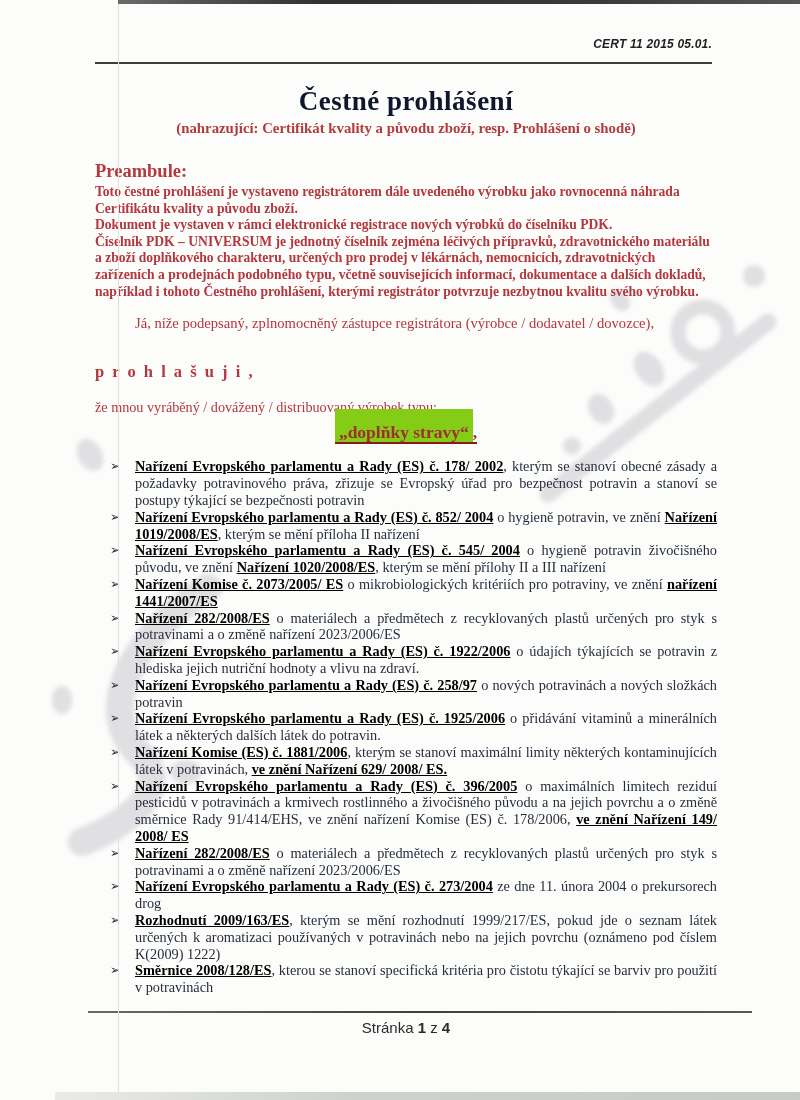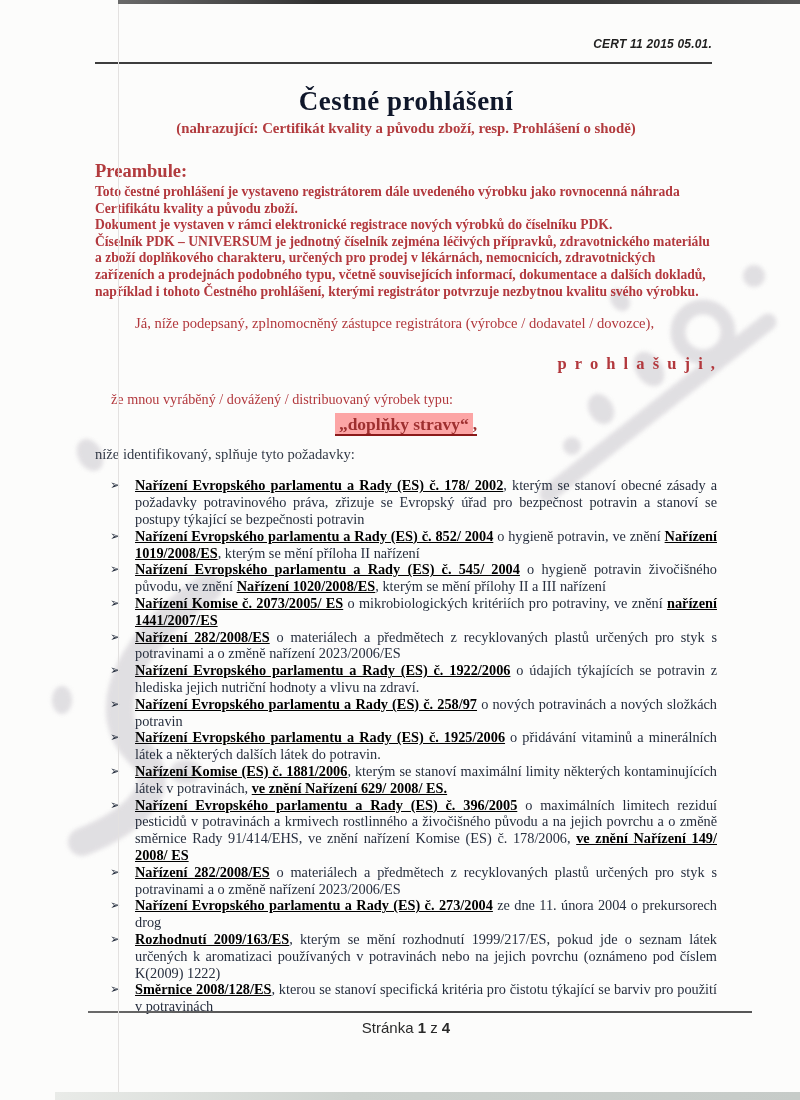--- a/index.html
+++ b/index.html
@@ -63,36 +63,36 @@
   }
   .preamble p{
     margin:0;font-size:13.6px;line-height:16.6px;
     font-weight:bold;color:#b2383d;
   }
   .intro{
     margin:15px 0 0 0;text-indent:40px;
     font-size:14.6px;color:#b2383d;
   }
   .verb{
-    margin:22px 0 0 0;text-align:right;
+    margin:30px 0 0 0;text-align:left;
     font-size:16.5px;font-weight:bold;color:#b2383d;letter-spacing:2px;
   }
   .product-line{
-    margin:17px 0 0 16px;font-size:14.2px;color:#b2383d;
+    margin:17px 0 0 0;font-size:14.2px;color:#b2383d;
   }
   .product-type-row{
     margin:7px 0 0 0;text-align:center;
   }
   .product-type-row .underline-wrap{
     display:inline-block;border-bottom:2px solid #8b1a1a;
     line-height:1.1;
   }
   .product-type-row mark{
-    background:#fca5a5;color:#9e2f2f;font-weight:bold;
-    font-size:17.5px;padding:1px 4px 0 4px;
+    background:#84cc16;color:#9e2f2f;font-weight:bold;
+    font-size:17.5px;padding:13px 4px 0 4px;
   }
   .product-type-row .suffix{
     color:#9e2f2f;font-weight:bold;font-size:17.5px;
   }
   .closing{
     margin:10px 0 0 0;font-size:14.6px;color:#343b48;
   }
   
   .req-list{margin:14px 0 0 0;}
   .req-item{
@@ -158,21 +158,20 @@
       <p>Dokument je vystaven v rámci elektronické registrace nových výrobků do číselníku PDK.</p>
       <p>Číselník PDK – UNIVERSUM je jednotný číselník zejména léčivých přípravků, zdravotnického materiálu a zboží doplňkového charakteru, určených pro prodej v lékárnách, nemocnicích, zdravotnických zařízeních a prodejnách podobného typu, včetně souvisejících informací, dokumentace a dalších dokladů, například i tohoto Čestného prohlášení, kterými registrátor potvrzuje nezbytnou kvalitu svého výrobku.</p>
     </section>
 
     <p class="intro">Já, níže podepsaný, zplnomocněný zástupce registrátora (výrobce / dodavatel / dovozce),</p>
     <p class="verb">p r o h l a š u j i ,</p>
     <p class="product-line">že mnou vyráběný / dovážený  / distribuovaný výrobek typu:</p>
     <p class="product-type-row">
       <span class="underline-wrap"><mark>„doplňky stravy“</mark><span class="suffix">,</span></span>
     </p>
-    <p class="closing">níže identifikovaný, splňuje tyto požadavky:</p>
 
     <div class="req-list" id="req-list">
         <div class="req-item"><span class="bullet">➢</span><span><b>Nařízení Evropského parlamentu a Rady (ES) č. 178/ 2002</b><span>, kterým se stanoví obecné zásady a požadavky potravinového práva, zřizuje se Evropský úřad pro bezpečnost potravin a stanoví se postupy týkající se bezpečnosti potravin</span></span></div>
         <div class="req-item"><span class="bullet">➢</span><span><b>Nařízení Evropského parlamentu a Rady (ES) č. 852/ 2004</b><span> o hygieně potravin, ve znění </span><b>Nařízení 1019/2008/ES</b><span>, kterým se mění příloha II nařízení</span></span></div>
         <div class="req-item"><span class="bullet">➢</span><span><b>Nařízení Evropského parlamentu a Rady (ES) č. 545/ 2004</b><span> o hygieně potravin živočišného původu, ve znění </span><b>Nařízení 1020/2008/ES</b><span>, kterým se mění přílohy II a III nařízení</span></span></div>
         <div class="req-item"><span class="bullet">➢</span><span><b>Nařízení Komise č. 2073/2005/ ES</b><span> o mikrobiologických kritériích pro potraviny, ve znění </span><b>nařízení 1441/2007/ES</b></span></div>
         <div class="req-item"><span class="bullet">➢</span><span><b>Nařízení 282/2008/ES</b><span> o materiálech a předmětech z recyklovaných plastů určených pro styk s potravinami a o změně nařízení 2023/2006/ES</span></span></div>
         <div class="req-item"><span class="bullet">➢</span><span><b>Nařízení Evropského parlamentu a Rady (ES) č. 1922/2006</b><span>  o údajích týkajících se potravin z hlediska jejich nutriční hodnoty a vlivu na zdraví.</span></span></div>
         <div class="req-item"><span class="bullet">➢</span><span><b>Nařízení Evropského parlamentu a Rady (ES) č. 258/97</b><span> o nových potravinách a nových složkách potravin</span></span></div>
         <div class="req-item"><span class="bullet">➢</span><span><b>Nařízení Evropského parlamentu a Rady (ES) č. 1925/2006</b><span>  o přidávání vitaminů a minerálních látek a některých dalších látek do potravin.</span></span></div>

